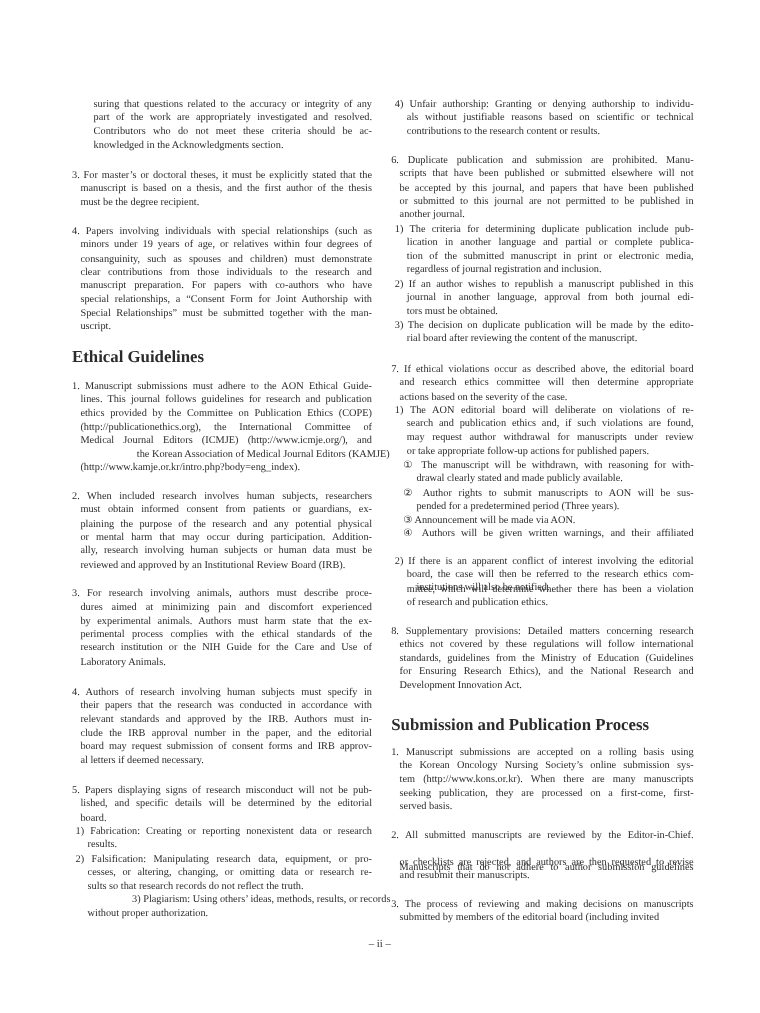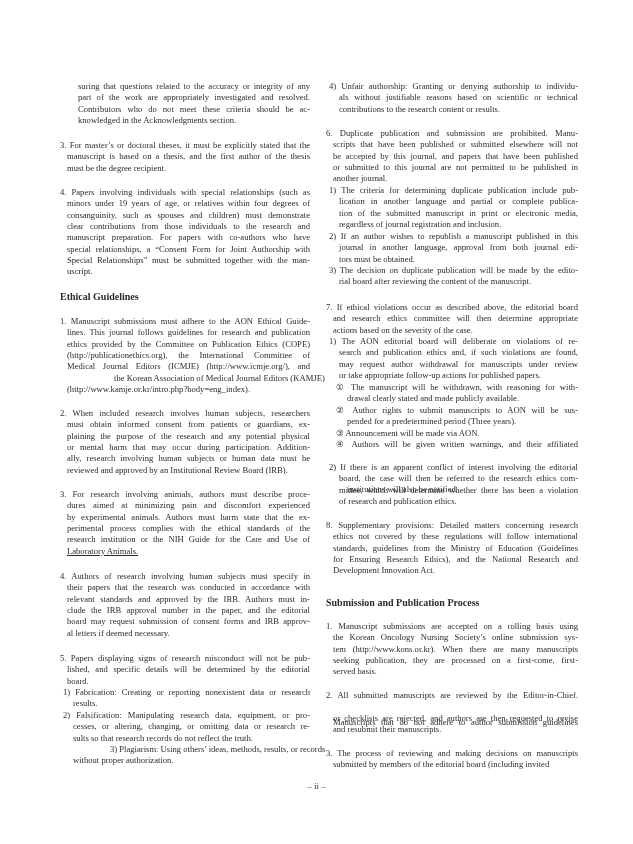--- a/index.html
+++ b/index.html
@@ -4,21 +4,21 @@
 <style>
   html, body { margin: 0; padding: 0; background: #ffffff; }
   body { width: 633px; height: 844px; position: relative; overflow: hidden;
          font-family: "Liberation Serif", "DejaVu Serif", serif; color: #2b2b2b; }
   .col { position: absolute; top: 0; }
   .col-left { left: 60px; width: 250px; }
   .col-right { left: 326px; width: 252px; }
   .ln { position: absolute; left: 0; right: 0; font-size: 8.6px; line-height: 11px;
         white-space: nowrap; text-align: justify; text-align-last: justify; }
   .ln.last { text-align-last: left; }
-  .heading { position: absolute; left: 0; font-size: 10px; font-weight: bold; white-space: nowrap; }
+  .heading { position: absolute; left: 0; font-size: 14px; font-weight: bold; white-space: nowrap; }
   .page-num { position: absolute; top: 781px; left: 0; width: 633px; text-align: center;
               font-size: 9px; color: #333; }
 </style>
 </head>
 <body>
 
 <div class="col col-left" id="col-left">
     <div class="ln" style="top: 81px; left: 18px;">suring that questions related to the accuracy or integrity of any</div>
     <div class="ln" style="top: 92.3px; left: 18px;">part of the work are appropriately investigated and resolved.</div>
     <div class="ln" style="top: 103.6px; left: 18px;">Contributors who do not meet these criteria should be ac-</div>
@@ -46,21 +46,21 @@
     <div class="ln" style="top: 419.3px; left: 7px;">must obtain informed consent from patients or guardians, ex-</div>
     <div class="ln" style="top: 430.6px; left: 7px;">plaining the purpose of the research and any potential physical</div>
     <div class="ln" style="top: 441.9px; left: 7px;">or mental harm that may occur during participation. Addition-</div>
     <div class="ln" style="top: 453.2px; left: 7px;">ally, research involving human subjects or human data must be</div>
     <div class="ln last" style="top: 464.5px; left: 7px;">reviewed and approved by an Institutional Review Board (IRB).</div>
     <div class="ln" style="top: 489px; left: 0px;">3. For research involving animals, authors must describe proce-</div>
     <div class="ln" style="top: 500.3px; left: 7px;">dures aimed at minimizing pain and discomfort experienced</div>
     <div class="ln" style="top: 511.6px; left: 7px;">by experimental animals. Authors must harm state that the ex-</div>
     <div class="ln" style="top: 522.9px; left: 7px;">perimental process complies with the ethical standards of the</div>
     <div class="ln" style="top: 534.2px; left: 7px;">research institution or the NIH Guide for the Care and Use of</div>
-    <div class="ln last" style="top: 545.5px; left: 7px; text-decoration: underline;">Laboratory Animals.</div>
+    <div class="ln last" style="top: 545.5px; left: 7px;">Laboratory Animals.</div>
     <div class="ln" style="top: 571px; left: 0px;">4. Authors of research involving human subjects must specify in</div>
     <div class="ln" style="top: 582.3px; left: 7px;">their papers that the research was conducted in accordance with</div>
     <div class="ln" style="top: 593.6px; left: 7px;">relevant standards and approved by the IRB. Authors must in-</div>
     <div class="ln" style="top: 604.9px; left: 7px;">clude the IRB approval number in the paper, and the editorial</div>
     <div class="ln" style="top: 616.2px; left: 7px;">board may request submission of consent forms and IRB approv-</div>
     <div class="ln last" style="top: 627.5px; left: 7px;">al letters if deemed necessary.</div>
     <div class="ln" style="top: 653px; left: 0px;">5. Papers displaying signs of research misconduct will not be pub-</div>
     <div class="ln" style="top: 664.3px; left: 7px;">lished, and specific details will be determined by the editorial</div>
     <div class="ln last" style="top: 675.6px; left: 7px;">board.</div>
     <div class="ln" style="top: 687px; left: 3px;">1) Fabrication: Creating or reporting nonexistent data or research</div>

